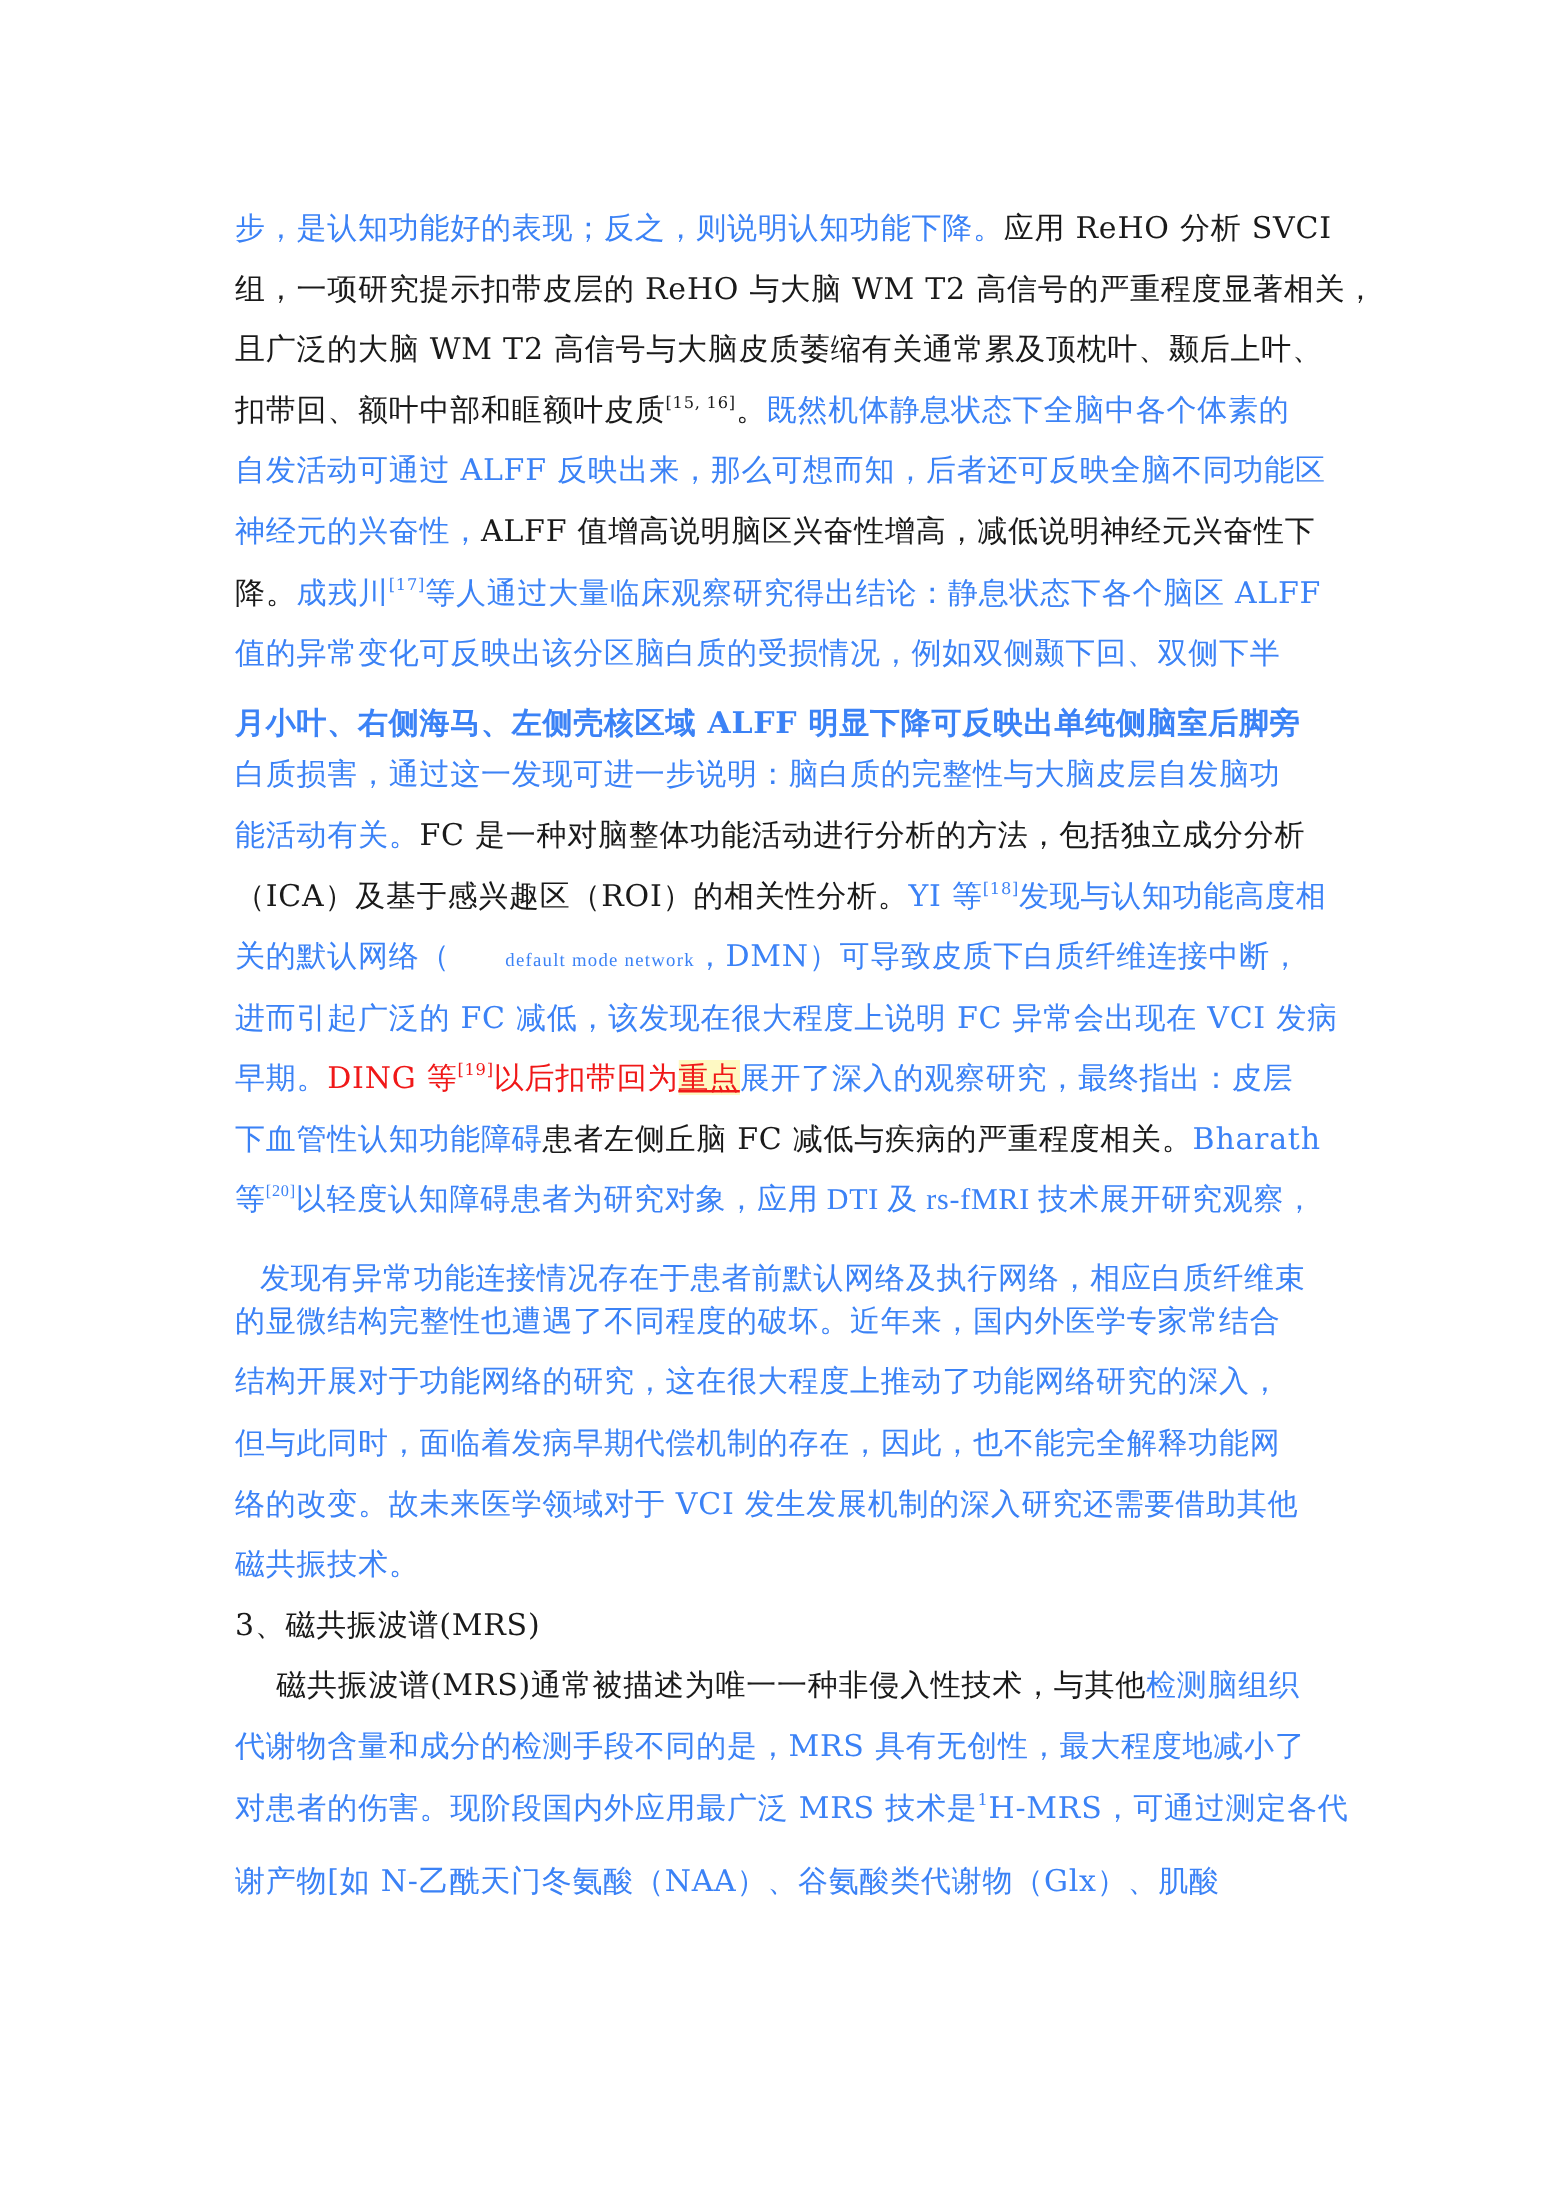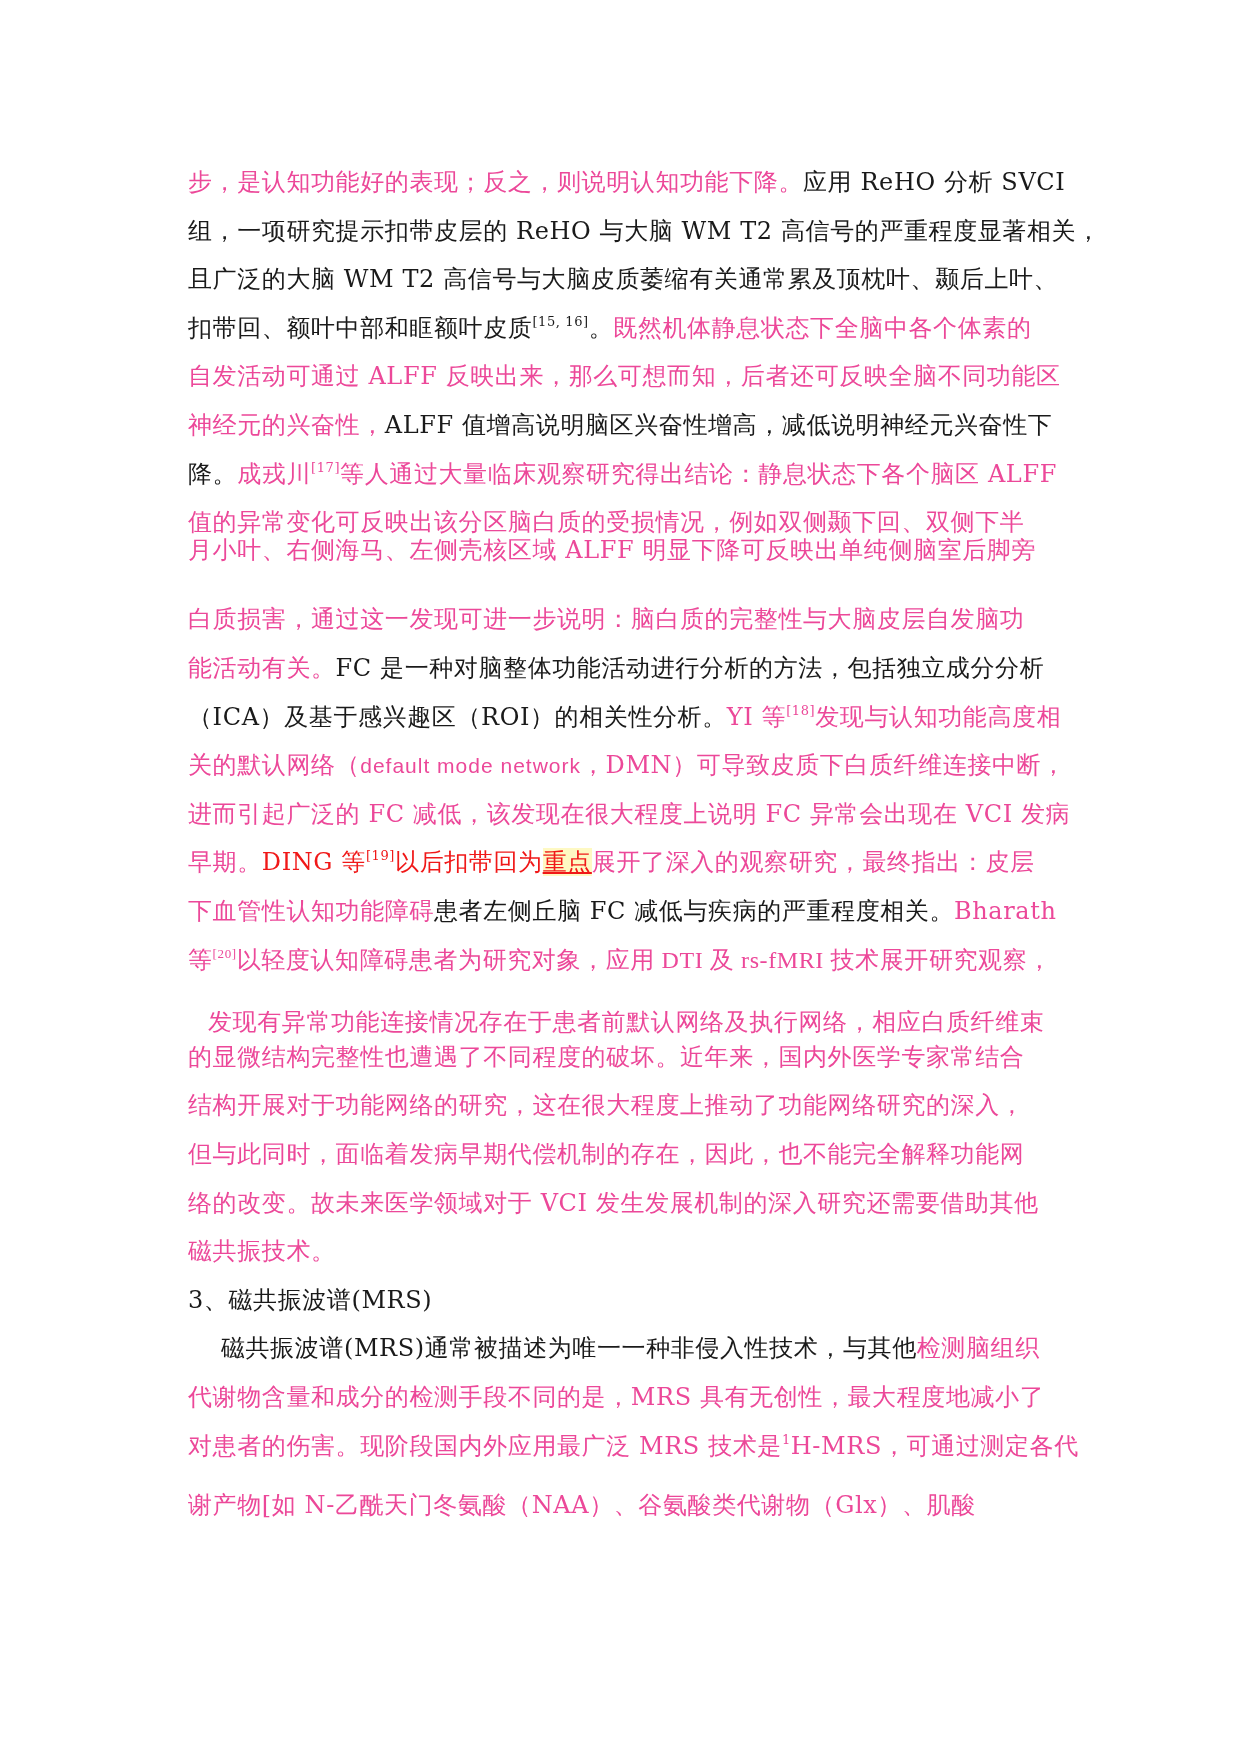--- a/index.html
+++ b/index.html
@@ -2,39 +2,39 @@
 <html><head>
 <meta charset="utf-8">
 <style>
   html, body { margin:0; padding:0; background:#ffffff; }
   body { width:1240px; height:1754px; position:relative; overflow:hidden;
          font-family: "DejaVu Serif", "Liberation Serif", serif; }
   .page { position:absolute; left:0; top:0; width:1240px; height:1754px; background:#fff; }
   .line { position:absolute; left:188px; white-space:nowrap; font-size:24px; line-height:32px;
           height:32px; color:#1a1a1a; letter-spacing:0.6px; }
   .blk { color:#1a1a1a;margin-top:30px; }
-  .blu { color:#ec4899; }
+  .blu { color:#3b82f6; }
   .red { color:#f01818; }
   .hl  { background:#fef9c3; text-decoration: underline; }
   sup { font-size:13px; vertical-align: 10px; line-height:0; }
-  .mono { font-family: Liberation Sans, sans-serif; font-size:21px; letter-spacing:1px;}
+  .mono { font-family: Liberation Serif, serif; font-size:15px; letter-spacing:1px;margin-left:44px;}
 </style>
 </head>
 <body>
 
 <div class="page" id="page">
     <div class="line" style="top: 166px;"><span class="blu">步，是认知功能好的表现；反之，则说明认知功能下降。</span><span class="blk">应用 ReHO 分析 SVCI</span></div>
     <div class="line" style="top: 214.6px;"><span class="blk">组，一项研究提示扣带皮层的 ReHO 与大脑 WM  T2 高信号的严重程度显著相关，</span></div>
     <div class="line" style="top: 263.2px;"><span class="blk">且广泛的大脑 WM  T2 高信号与大脑皮质萎缩有关通常累及顶枕叶、颞后上叶、</span></div>
     <div class="line" style="top: 311.8px;"><span class="blk">扣带回、额叶中部和眶额叶皮质</span><sup class="blk">[15, 16]</sup><span class="blk">。</span><span class="blu">既然机体静息状态下全脑中各个体素的</span></div>
     <div class="line" style="top: 360.4px;"><span class="blu">自发活动可通过 ALFF 反映出来，那么可想而知，后者还可反映全脑不同功能区</span></div>
     <div class="line" style="top: 409px;"><span class="blu">神经元的兴奋性，</span><span class="blk">ALFF 值增高说明脑区兴奋性增高，减低说明神经元兴奋性下</span></div>
     <div class="line" style="top: 457.6px;"><span class="blk">降。</span><span class="blu">成戎川</span><sup class="blu">[17]</sup><span class="blu">等人通过大量临床观察研究得出结论：静息状态下各个脑区 ALFF</span></div>
     <div class="line" style="top: 506.2px;"><span class="blu">值的异常变化可反映出该分区脑白质的受损情况，例如双侧颞下回、双侧下半</span></div>
-    <div class="line" style="top: 534px;"><span class="blu">月小叶、右侧海马、左侧壳核区域  ALFF 明显下降可反映出单纯侧脑室后脚旁</span></div>
+    <div class="line" style="top: 562px; font-weight: bold;"><span class="blu">月小叶、右侧海马、左侧壳核区域  ALFF 明显下降可反映出单纯侧脑室后脚旁</span></div>
     <div class="line" style="top: 603.4px;"><span class="blu">白质损害，通过这一发现可进一步说明：脑白质的完整性与大脑皮层自发脑功</span></div>
     <div class="line" style="top: 652px;"><span class="blu">能活动有关。</span><span class="blk">FC 是一种对脑整体功能活动进行分析的方法，包括独立成分分析</span></div>
     <div class="line" style="top: 700.6px;"><span class="blk">（ICA）及基于感兴趣区（ROI）的相关性分析。</span><span class="blu">YI 等</span><sup class="blu">[18]</sup><span class="blu">发现与认知功能高度相</span></div>
     <div class="line" style="top: 749.2px;"><span class="blu">关的默认网络（</span><span class="blu mono">default mode network</span><span class="blu">，DMN）可导致皮质下白质纤维连接中断，</span></div>
     <div class="line" style="top: 797.8px;"><span class="blu">进而引起广泛的 FC 减低，该发现在很大程度上说明 FC 异常会出现在 VCI 发病</span></div>
     <div class="line" style="top: 846.4px;"><span class="blu">早期。</span><span class="red">DING 等</span><sup class="red">[19]</sup><span class="red">以后扣带回为</span><span class="red hl">重点</span><span class="blu">展开了深入的观察研究，最终指出：皮层</span></div>
     <div class="line" style="top: 895px;"><span class="blu">下血管性认知功能障碍</span><span class="blk">患者左侧丘脑 FC 减低与疾病的严重程度相关。</span><span class="blu">Bharath</span></div>
     <div class="line" style="top: 943.6px; font-family: Liberation Serif, serif;"><span class="blu">等</span><sup class="blu">[20]</sup><span class="blu">以轻度认知障碍患者为研究对象，应用 DTI 及  rs-fMRI  技术展开研究观察，</span></div>
     <div class="line" style="top: 1006px; margin-left: 20px;"><span class="blu">发现有异常功能连接情况存在于患者前默认网络及执行网络，相应白质纤维束</span></div>
     <div class="line" style="top: 1040.8px;"><span class="blu">的显微结构完整性也遭遇了不同程度的破坏。近年来，国内外医学专家常结合</span></div>

